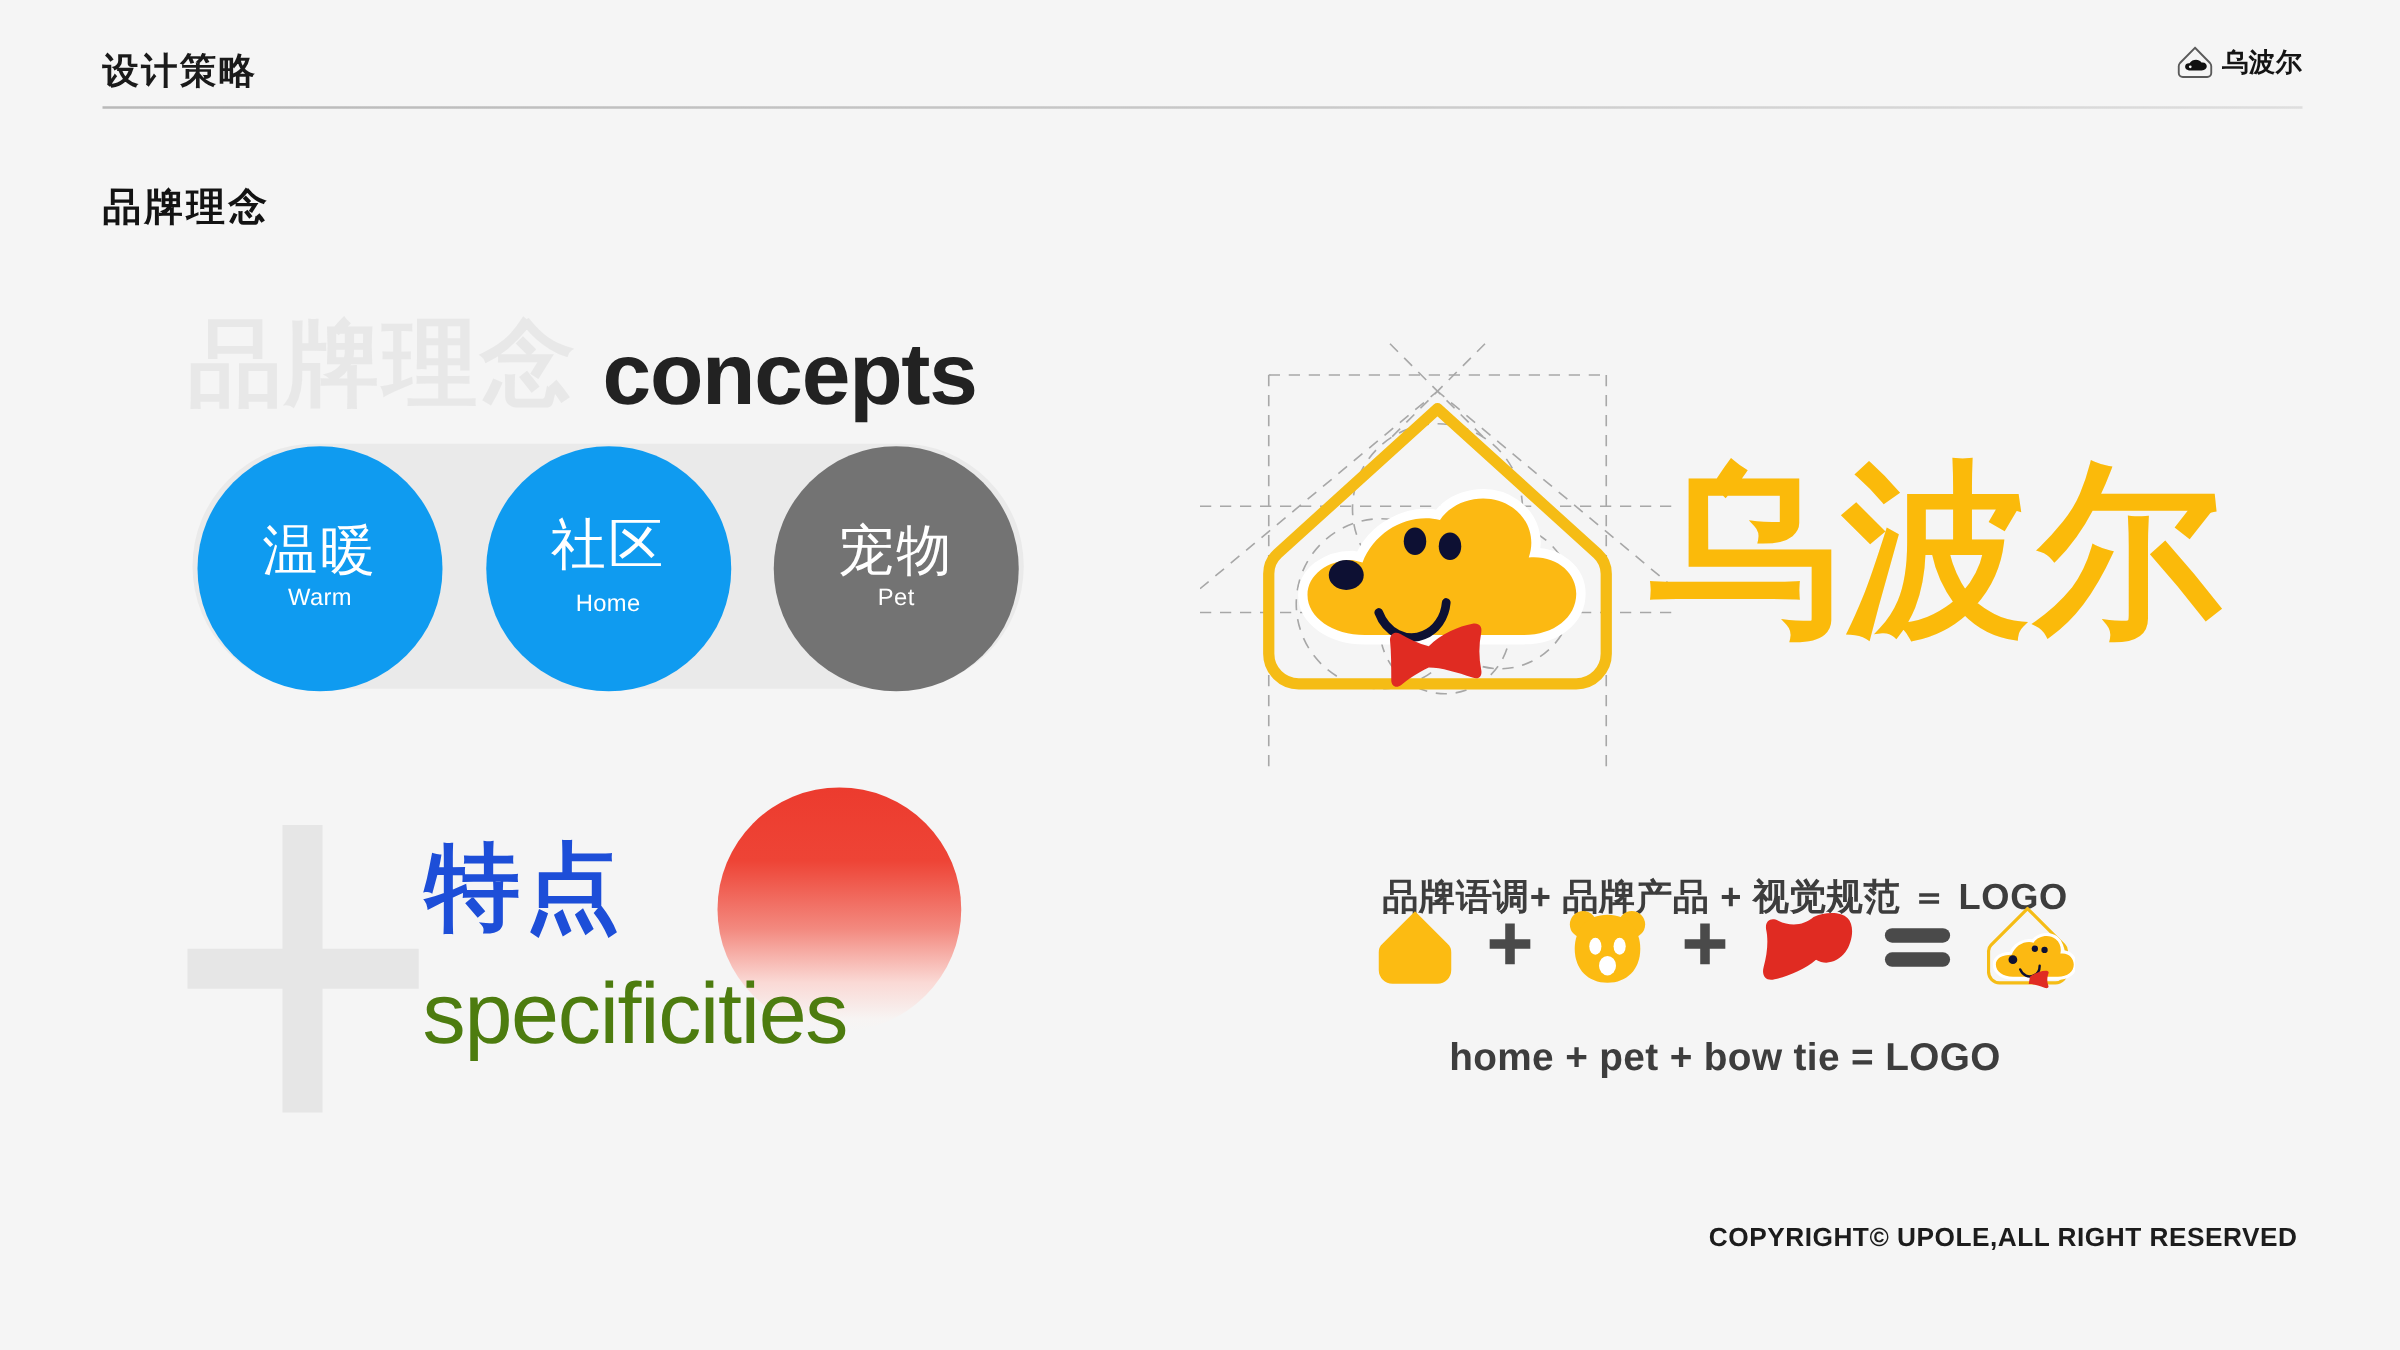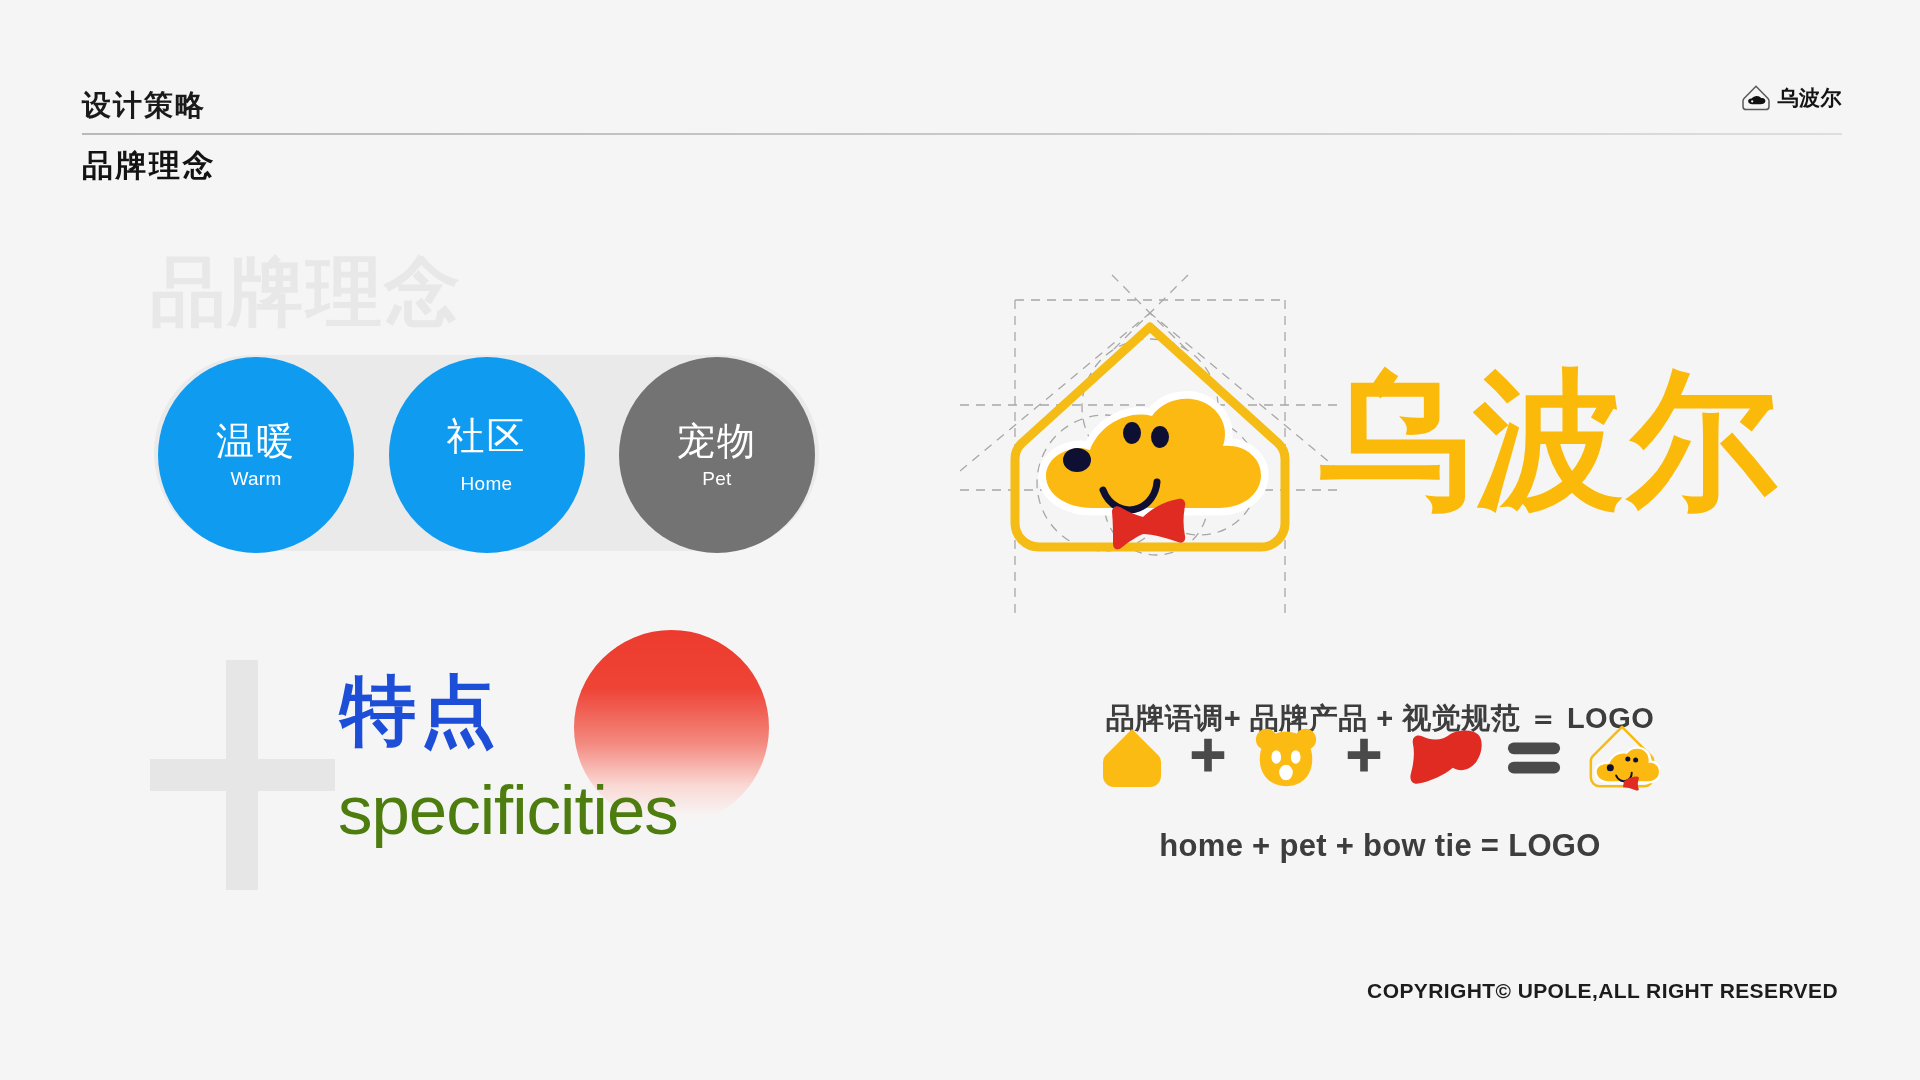--- a/index.html
+++ b/index.html
@@ -21,21 +21,20 @@
     box-sizing: border-box;
   }
 
   
   .header {
     position: absolute;
     left: 82px;
     top: 40px;
     width: 1760px;
     height: 52px;
-    margin-top: 48px;
   }
   .header-title {
     position: absolute;
     left: 0;
     top: 0;
     font-size: 29px;
     font-weight: 700;
     color: #1a1a1a;
     letter-spacing: 2px;
     line-height: 34px;
@@ -134,21 +133,21 @@
     width: 196px;
     height: 196px;
     border-radius: 50%;
     display: flex;
     flex-direction: column;
     align-items: center;
     justify-content: center;
     color: #ffffff;
   }
   .concept-cn {
-    font-size: 38px;
+    font-size: 44px;
     font-weight: 500;
     letter-spacing: 2px;
     line-height: 40px;
   }
   .concept-en {
     font-size: 19px;
     font-weight: 400;
     margin-top: 7px;
     letter-spacing: 0.3px;
     line-height: 22px;
@@ -312,20 +311,21 @@
         </svg>
       </span>
       <span class="brand-name">乌波尔</span>
     </div>
   </div>
 
   <div class="section-heading">品牌理念</div>
 
   <div class="concepts-block">
     <div class="watermark-cn">品牌理念</div>
+    <div class="concepts-en">concepts</div>
 
     <div class="pill"></div>
 
     <div class="circle-row">
       <div class="concept-circle" style="background:#0f9bf0;">
         <span class="concept-cn">温暖</span>
         <span class="concept-en">Warm</span>
       </div>
       <div class="concept-circle" style="background:#0f9bf0;gap:10px;">
         <span class="concept-cn">社区</span>

